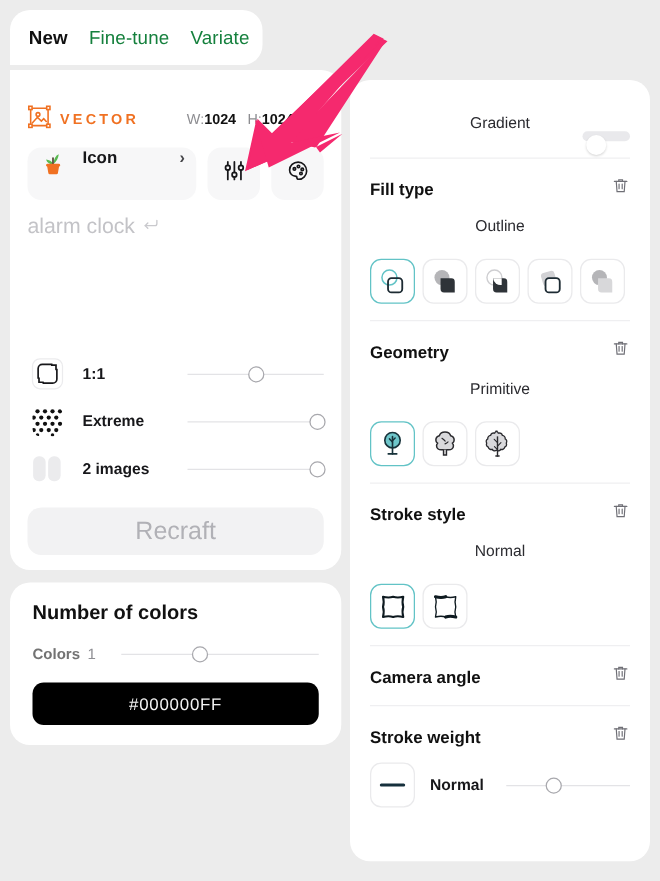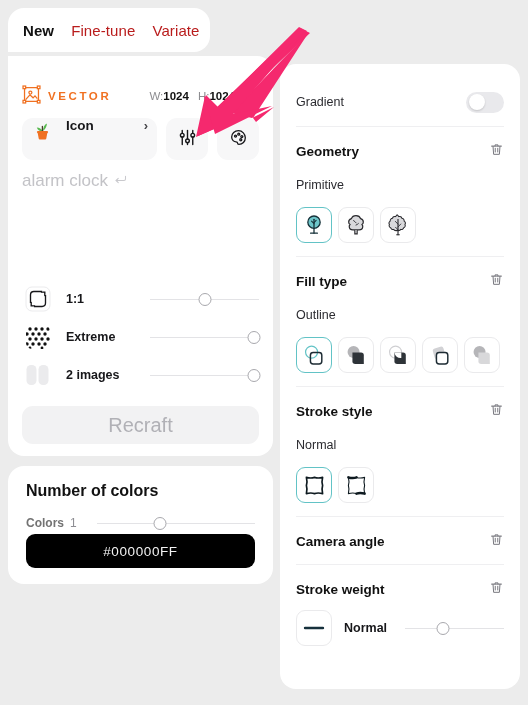--- a/index.html
+++ b/index.html
@@ -18,21 +18,21 @@
   }
   .tabs-card {
     background: #fff;
     border-radius: 16px 16px 16px 0;
     width: 202px;
     height: 44px;
     display: flex; align-items: center;
     padding: 0 15px;
     gap: 17px;
   }
-  .tab { font-size: 15px; color: #b91c1c; letter-spacing: .1px; white-space: nowrap; }
+  .tab { font-size: 15px; color: #15803d; letter-spacing: .1px; white-space: nowrap; }
   .tab.active { color: #111; font-weight: 700; }
 
   .main-card {
     background: #fff;
     border-radius: 0 16px 16px 16px;
     margin-top: 4px;
     padding: 29px 14px 12px 14px;
     position: relative;
   }
 
@@ -92,40 +92,40 @@
   .colors-card {
     background: #fff; border-radius: 16px;
     margin-top: 10px; padding: 16px 18px 16px 18px;
   }
   .colors-title { font-size: 16px; font-weight: 700; color: #111; }
   .colors-row { display: flex; align-items: center; gap: 6px; margin-top: 14px; }
   .colors-k { font-size: 12px; font-weight: 700; color: #737373; }
   .colors-v { font-size: 12px; color: #8e8e93; }
   .colors-slider { flex: 1; margin-left: 14px; }
   .hex-bar {
-    margin-top: 2px; height: 34px; border-radius: 9px;
+    margin-top: 14px; height: 34px; border-radius: 9px;
     background: #000; color: #f2f2f2;
     display: flex; align-items: center; justify-content: center;
     font-size: 13.5px; letter-spacing: .6px;
   }
 
   
   .right-col {
     position: absolute; left: 280px; top: 64px;
     width: 240px; height: 625px;
     background: #fff; border-radius: 16px;
     padding: 0 16px;
     overflow: hidden;
   }
   .sect { padding: 14px 0 13px 0; border-bottom: 1px solid #efeff1; }
   .sect:last-child { border-bottom: none; }
   .sect-head { display: flex; align-items: center; height: 20px; }
   .sect-title { font-size: 13.5px; font-weight: 700; color: #111; }
   .trash { margin-left: auto; color: #6f6f76; }
-  .sub-row { display: flex; align-items: center; margin-top: 13px; height: 22px; }
+  .sub-row { display: flex; align-items: center; margin-top: 13px; height: 22px; flex-direction: column; }
   .sub-label { font-size: 12.5px; color: #2b2b30; }
   .toggle {
     margin-left: auto; width: 38px; height: 21px; border-radius: 11px;
     background: #e9e9ec; position: relative;
   }
   .toggle .dot {
     position: absolute; left: 2.5px; top: 2.5px;
     width: 16px; height: 16px; border-radius: 50%;
     background: #fff; box-shadow: 0 1px 2px rgba(0,0,0,.16);
   }
@@ -337,20 +337,71 @@
       <div class="sub-row">
         <span class="sub-label">Gradient</span>
         <span class="toggle">
             <span class="dot"></span>
           </span>
       </div>
     </div>
 
     <div class="sect">
       <div class="sect-head">
+        <span class="sect-title">Fill type</span>
+        <span class="trash">
+          <svg width="15" height="15" viewBox="0 0 24 24" fill="none" stroke="currentColor" stroke-width="1.5" stroke-linecap="round">
+            <path d="M4 6.6h16"></path>
+              <path d="M9.6 6.6V4.6h4.8v2"></path>
+            <path d="M6.4 6.6l1 13.1h9.2l1-13.1"></path>
+              <path d="M10 10v6"></path>
+              <path d="M14 10v6"></path>
+          </svg>
+        </span>
+      </div>
+      <div class="sub-row">
+        <span class="sub-label">Outline</span>
+      </div>
+      <div class="swatches">
+        <div class="sw sel">
+          <svg width="26" height="26" viewBox="0 0 32 32">
+            <circle cx="13" cy="12.4" r="7.4" fill="none" stroke="#62c3c6" stroke-width="1.5"></circle>
+            <rect x="11.6" y="13" width="14" height="14" rx="3.4" fill="none" stroke="#1d2b33" stroke-width="1.8"></rect>
+          </svg>
+        </div>
+        <div class="sw">
+          <svg width="26" height="26" viewBox="0 0 32 32">
+            <circle cx="13" cy="12.4" r="7.4" fill="#b5b5b8"></circle>
+            <path d="M11.6 13h10.6a3.4 3.4 0 0 1 3.4 3.4V27H15a3.4 3.4 0 0 1-3.4-3.4z" fill="#2e3338"></path>
+          </svg>
+        </div>
+        <div class="sw">
+          <svg width="26" height="26" viewBox="0 0 32 32">
+            <circle cx="13" cy="12.4" r="7.4" fill="none" stroke="#cfcfd2" stroke-width="1.4"></circle>
+            <path d="M11.6 13h10.6a3.4 3.4 0 0 1 3.4 3.4V27H15a3.4 3.4 0 0 1-3.4-3.4z" fill="#2e3338"></path>
+            <path d="M11.6 13a7.4 7.4 0 0 0 8.5 6.6V13z" fill="#fff"></path>
+          </svg>
+        </div>
+        <div class="sw">
+          <svg width="26" height="26" viewBox="0 0 32 32">
+            <rect x="8" y="6.6" width="13.6" height="13.6" rx="3.2" fill="#d2d2d5" transform="rotate(-16 14.8 13.4)"></rect>
+            <rect x="11.6" y="13" width="14" height="14" rx="3.4" fill="#fff" stroke="#1d2b33" stroke-width="1.8"></rect>
+          </svg>
+        </div>
+        <div class="sw">
+          <svg width="26" height="26" viewBox="0 0 32 32">
+            <circle cx="13" cy="12.4" r="7.4" fill="#b5b5b8"></circle>
+            <path d="M11.6 13h10.6a3.4 3.4 0 0 1 3.4 3.4V27H15a3.4 3.4 0 0 1-3.4-3.4z" fill="#d8d8da"></path>
+          </svg>
+        </div>
+      </div>
+    </div>
+
+    <div class="sect">
+      <div class="sect-head">
         <span class="sect-title">Geometry</span>
         <span class="trash">
           <svg width="15" height="15" viewBox="0 0 24 24" fill="none" stroke="currentColor" stroke-width="1.5" stroke-linecap="round">
             <path d="M4 6.6h16"></path>
               <path d="M9.6 6.6V4.6h4.8v2"></path>
             <path d="M6.4 6.6l1 13.1h9.2l1-13.1"></path>
               <path d="M10 10v6"></path>
               <path d="M14 10v6"></path>
           </svg>
         </span>
@@ -373,71 +424,20 @@
             <path d="M14.6 22v5h2.8v-5" fill="#fff" stroke="#2a2a2e" stroke-width="1.5"></path>
             <path d="M13 10.6c1.2.8 2.3 1.6 3.2 2.8M19 14.2c-.8.9-1.9 1.5-3 1.9" stroke="#2a2a2e" stroke-width="1.1" fill="none" stroke-linecap="round"></path>
           </svg>
         </div>
         <div class="sw">
           <svg width="26" height="26" viewBox="0 0 32 32">
             <path d="M16 3.6c-1.5 0-2.6 1-2.9 2-1.9-.6-3.6.5-3.9 2.2-1.8.2-3 1.7-2.8 3.4-1.5.8-2 2.7-1 4.1-.8 1.5-.1 3.4 1.5 4 .4 1.7 2.2 2.7 3.9 2.2.8 1.5 2.8 1.9 4.2.9 1.4 1 3.4.6 4.2-.9 1.7.5 3.5-.5 3.9-2.2 1.6-.6 2.3-2.5 1.5-4 1-1.4.5-3.3-1-4.1.2-1.7-1-3.2-2.8-3.4-.3-1.7-2-2.8-3.9-2.2-.3-1-1.4-2-2.9-2z" fill="#d9d9dc" stroke="#2a2a2e" stroke-width="1.3"></path>
             <path d="M16 9.2V28" stroke="#2a2a2e" stroke-width="1.4" fill="none" stroke-linecap="round"></path>
             <path d="M16 15l-3.2-3.4M16 18.4l3.4-3.6M16 21.8l-3-3" stroke="#2a2a2e" stroke-width="1.1" fill="none" stroke-linecap="round"></path>
             <path d="M14.4 28h3.2" stroke="#2a2a2e" stroke-width="1.4" stroke-linecap="round"></path>
-          </svg>
-        </div>
-      </div>
-    </div>
-
-    <div class="sect">
-      <div class="sect-head">
-        <span class="sect-title">Fill type</span>
-        <span class="trash">
-          <svg width="15" height="15" viewBox="0 0 24 24" fill="none" stroke="currentColor" stroke-width="1.5" stroke-linecap="round">
-            <path d="M4 6.6h16"></path>
-              <path d="M9.6 6.6V4.6h4.8v2"></path>
-            <path d="M6.4 6.6l1 13.1h9.2l1-13.1"></path>
-              <path d="M10 10v6"></path>
-              <path d="M14 10v6"></path>
-          </svg>
-        </span>
-      </div>
-      <div class="sub-row">
-        <span class="sub-label">Outline</span>
-      </div>
-      <div class="swatches">
-        <div class="sw sel">
-          <svg width="26" height="26" viewBox="0 0 32 32">
-            <circle cx="13" cy="12.4" r="7.4" fill="none" stroke="#62c3c6" stroke-width="1.5"></circle>
-            <rect x="11.6" y="13" width="14" height="14" rx="3.4" fill="none" stroke="#1d2b33" stroke-width="1.8"></rect>
-          </svg>
-        </div>
-        <div class="sw">
-          <svg width="26" height="26" viewBox="0 0 32 32">
-            <circle cx="13" cy="12.4" r="7.4" fill="#b5b5b8"></circle>
-            <path d="M11.6 13h10.6a3.4 3.4 0 0 1 3.4 3.4V27H15a3.4 3.4 0 0 1-3.4-3.4z" fill="#2e3338"></path>
-          </svg>
-        </div>
-        <div class="sw">
-          <svg width="26" height="26" viewBox="0 0 32 32">
-            <circle cx="13" cy="12.4" r="7.4" fill="none" stroke="#cfcfd2" stroke-width="1.4"></circle>
-            <path d="M11.6 13h10.6a3.4 3.4 0 0 1 3.4 3.4V27H15a3.4 3.4 0 0 1-3.4-3.4z" fill="#2e3338"></path>
-            <path d="M11.6 13a7.4 7.4 0 0 0 8.5 6.6V13z" fill="#fff"></path>
-          </svg>
-        </div>
-        <div class="sw">
-          <svg width="26" height="26" viewBox="0 0 32 32">
-            <rect x="8" y="6.6" width="13.6" height="13.6" rx="3.2" fill="#d2d2d5" transform="rotate(-16 14.8 13.4)"></rect>
-            <rect x="11.6" y="13" width="14" height="14" rx="3.4" fill="#fff" stroke="#1d2b33" stroke-width="1.8"></rect>
-          </svg>
-        </div>
-        <div class="sw">
-          <svg width="26" height="26" viewBox="0 0 32 32">
-            <circle cx="13" cy="12.4" r="7.4" fill="#b5b5b8"></circle>
-            <path d="M11.6 13h10.6a3.4 3.4 0 0 1 3.4 3.4V27H15a3.4 3.4 0 0 1-3.4-3.4z" fill="#d8d8da"></path>
           </svg>
         </div>
       </div>
     </div>
 
     <div class="sect">
       <div class="sect-head">
         <span class="sect-title">Stroke style</span>
         <span class="trash">
           <svg width="15" height="15" viewBox="0 0 24 24" fill="none" stroke="currentColor" stroke-width="1.5" stroke-linecap="round">

